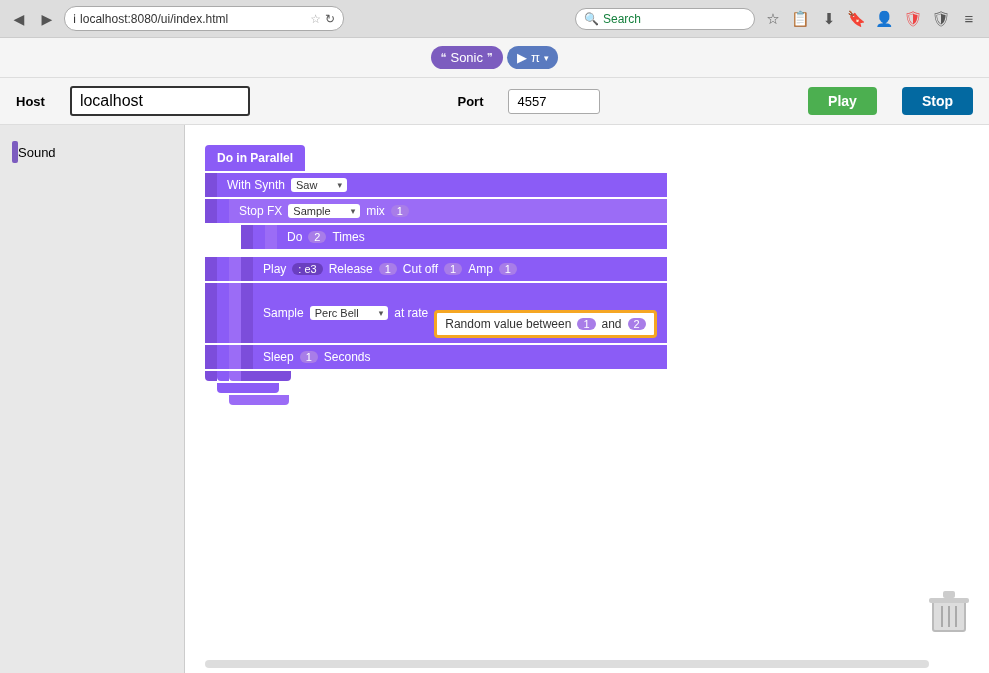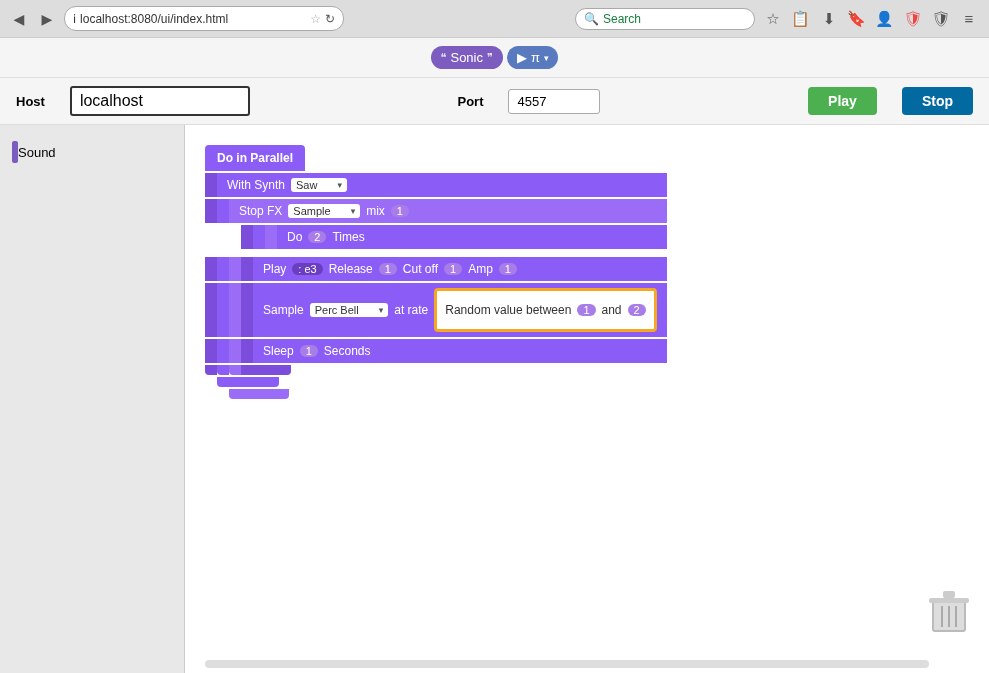--- a/index.html
+++ b/index.html
@@ -197,21 +197,21 @@
         <div style="width:12px;background:#9b6cf6;"></div>
         <div style="width:12px;background:#7c4ddb;"></div>
         <div style="background:#8b5cf6;padding:5px 10px;color:white;font-size:12px;display:flex;align-items:center;gap:6px;flex-wrap:wrap;">
           <span>Sample</span>
           <span class="pill-tag">
             <span>Perc Bell</span>
             <span class="chevron">▾</span>
           </span>
           <span>at rate</span>
 
-          <div style="background:white;border:3px solid #f5a623;border-radius:4px;display:inline-flex;align-items:center;gap:6px;padding:12px 8px;font-size:12px;color:#333;">
+          <div style="background:white;border:3px solid #f5a623;border-radius:4px;display:inline-flex;align-items:center;gap:6px;padding:4px 8px;font-size:12px;color:#333;margin-top:22px;">
             <span>Random value between</span>
             <span style="background:#a87de8;color:white;border-radius:10px;padding:0px 6px;font-size:11px;min-width:16px;text-align:center;">1</span>
             <span>and</span>
             <span style="background:#a87de8;color:white;border-radius:10px;padding:0px 6px;font-size:11px;min-width:16px;text-align:center;">2</span>
           </div>
         </div>
       </div>
 
       
       <div style="display:flex;margin-bottom:2px;">

